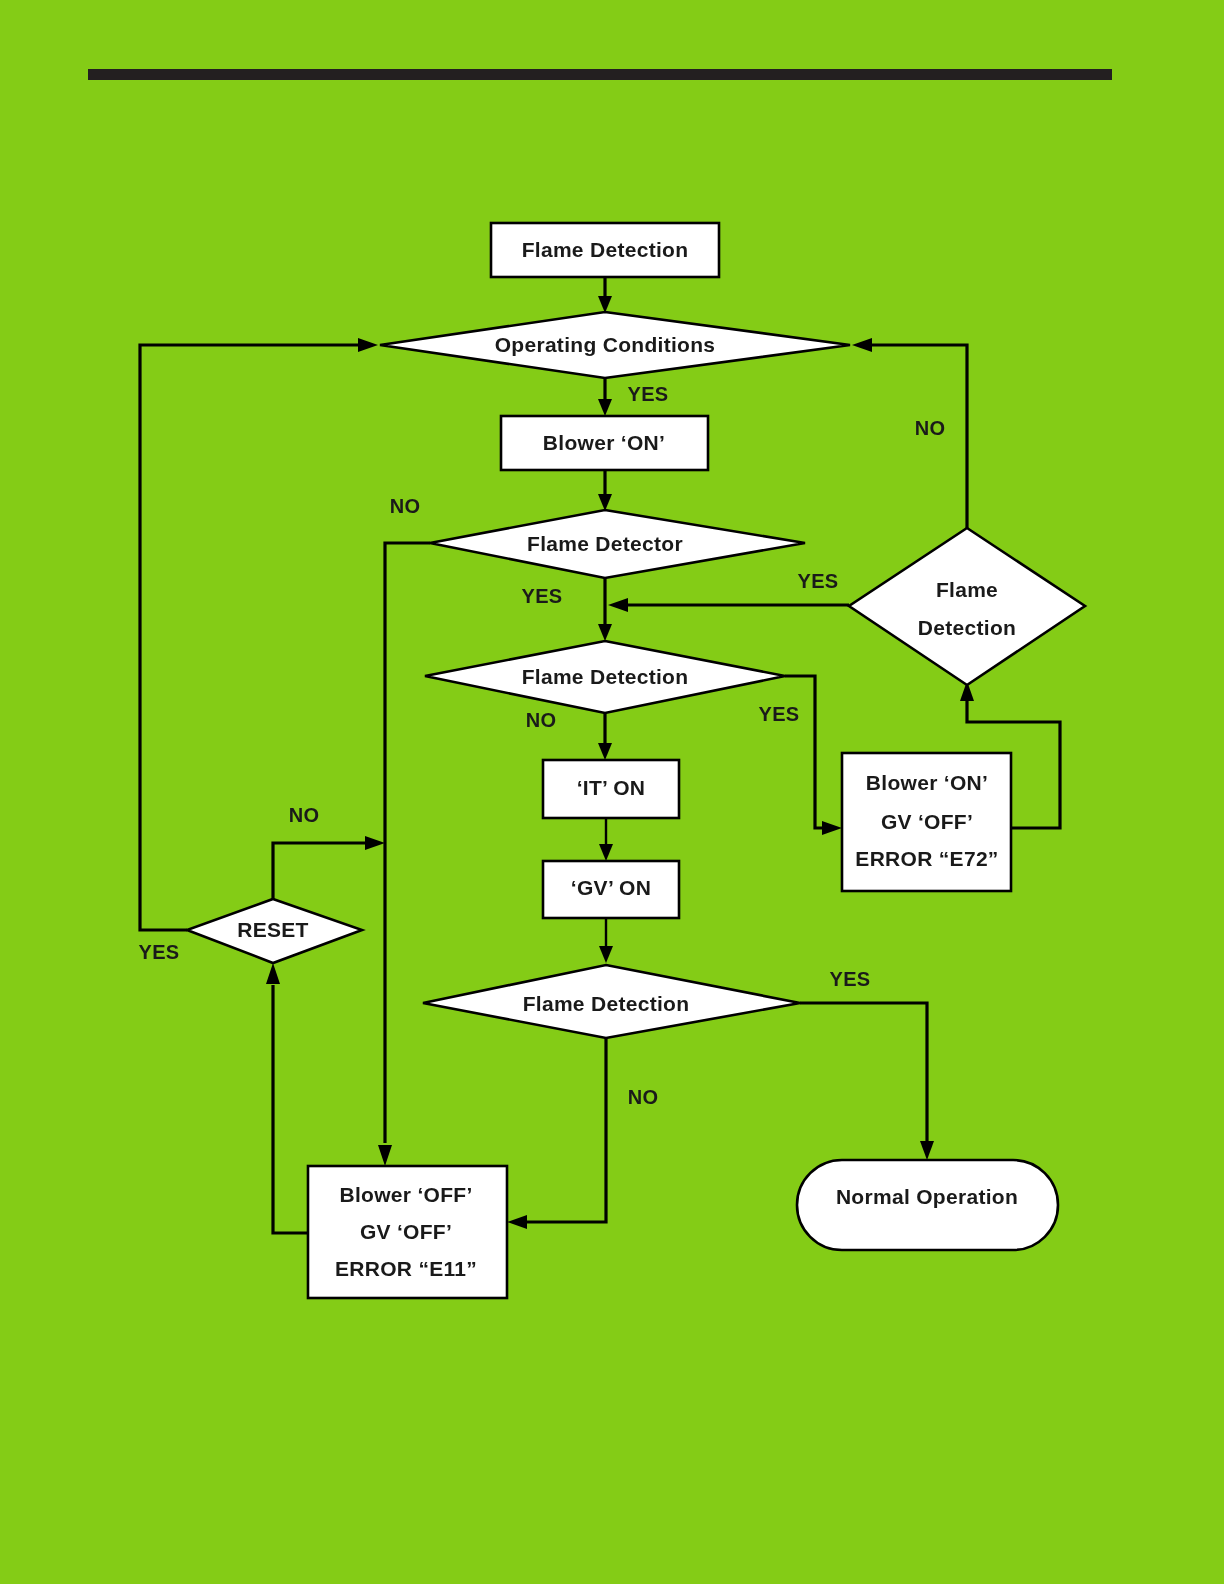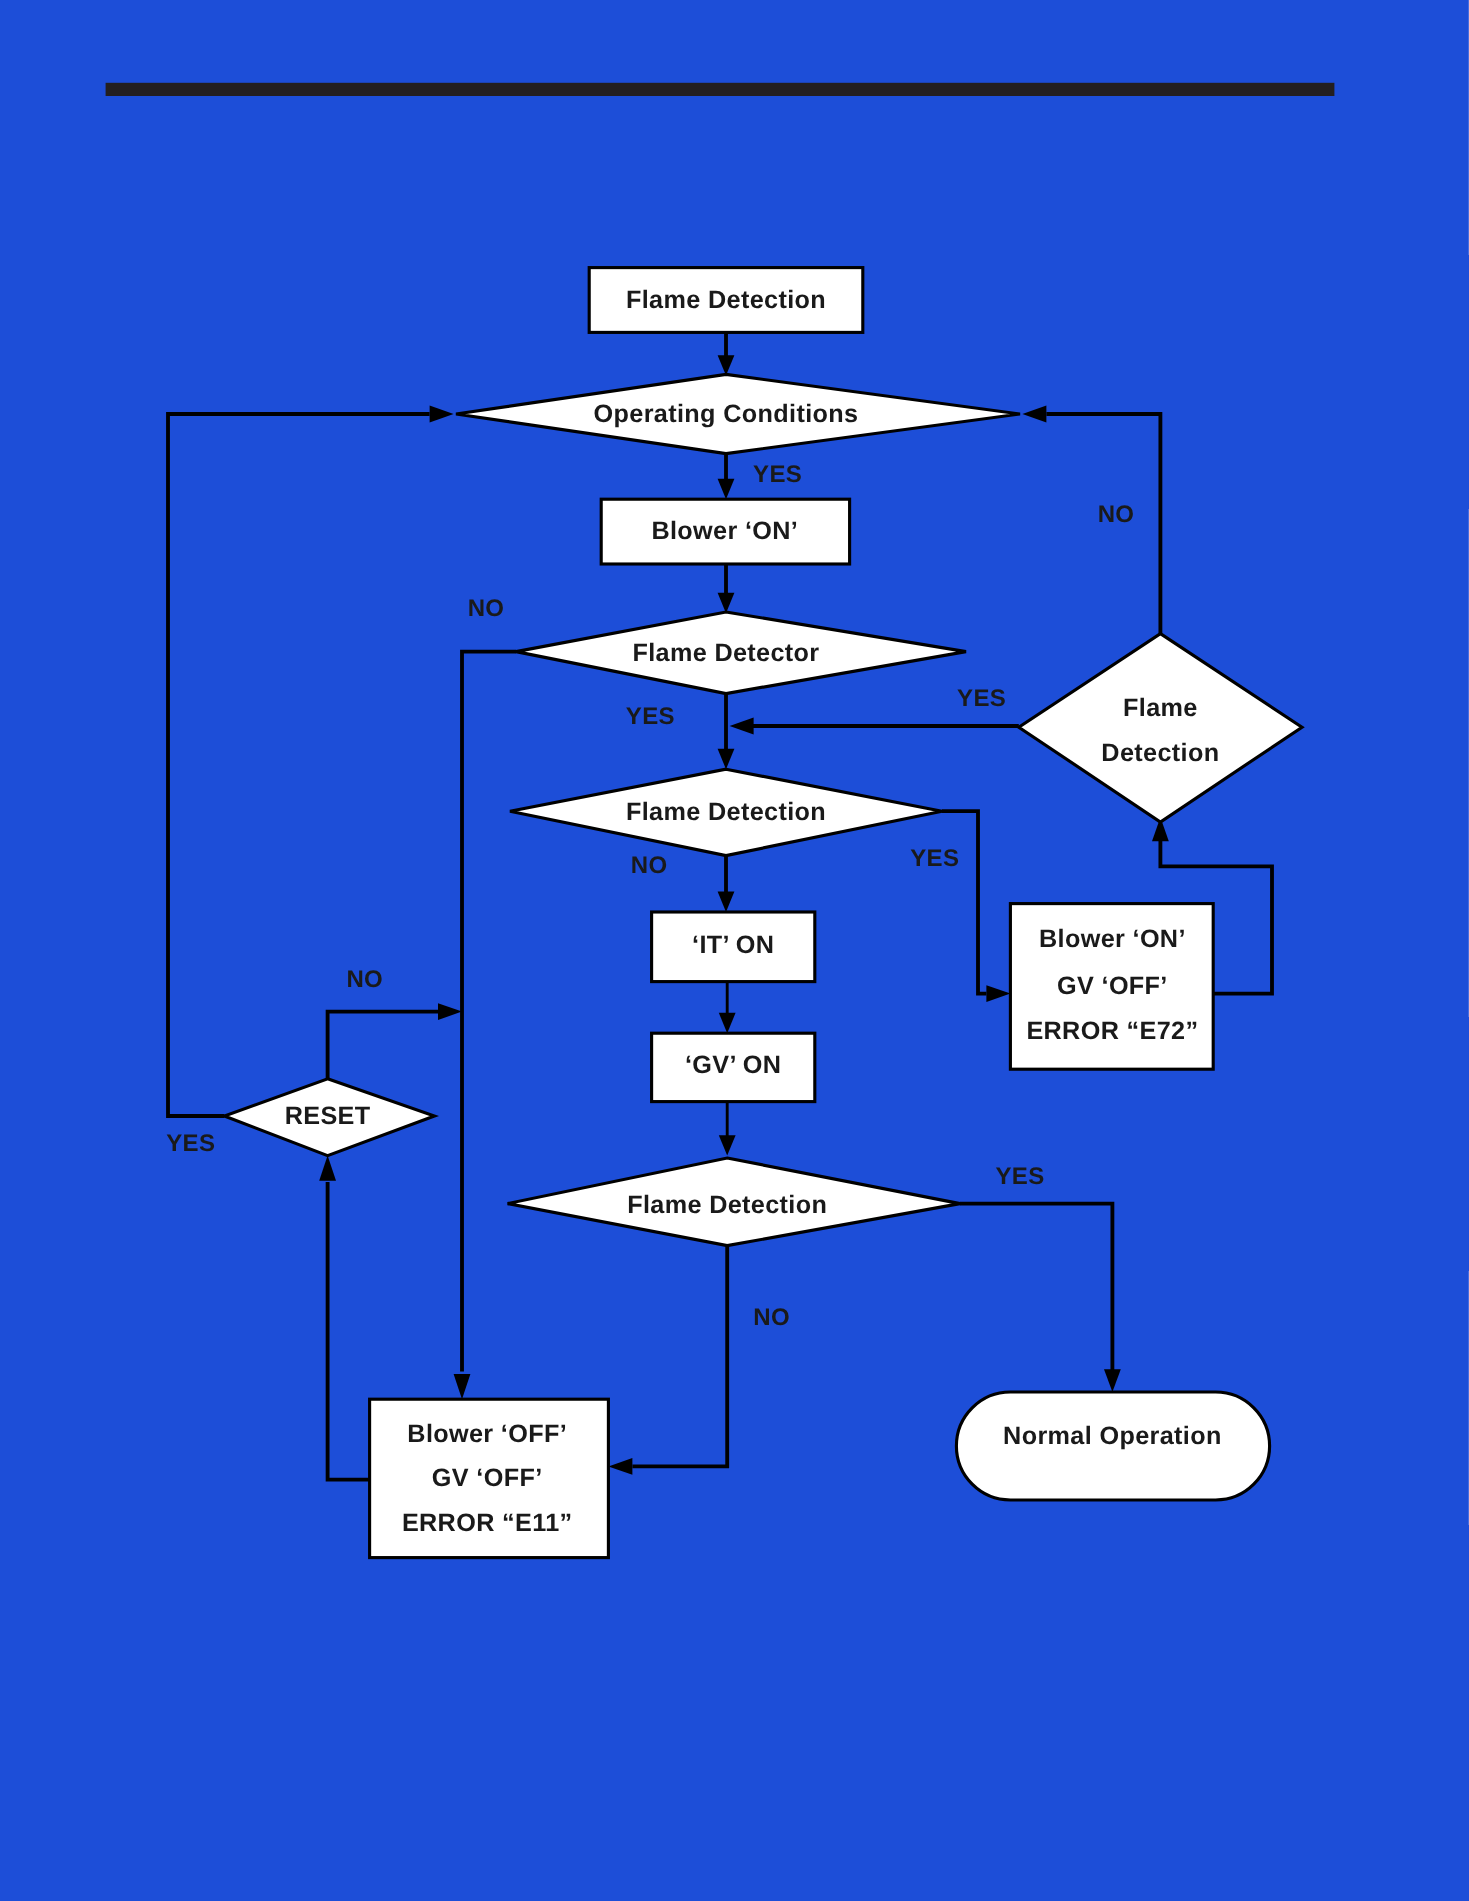--- a/index.html
+++ b/index.html
@@ -12,21 +12,21 @@
     height: 1584px;
     font-family: "Liberation Sans", sans-serif;
     position: relative;
     overflow: hidden;
   }
   #page {
     position: absolute;
     left: 0; top: 0;
     width: 1224px;
     height: 1584px;
-    background: #1d4ed8;
+    background: #84cc16;
   }
   .header-rule {
     position: absolute;
     left: 88px;
     top: 69px;
     width: 1024px;
     height: 11px;
     background: #231f20;
   }
   svg.flow {

